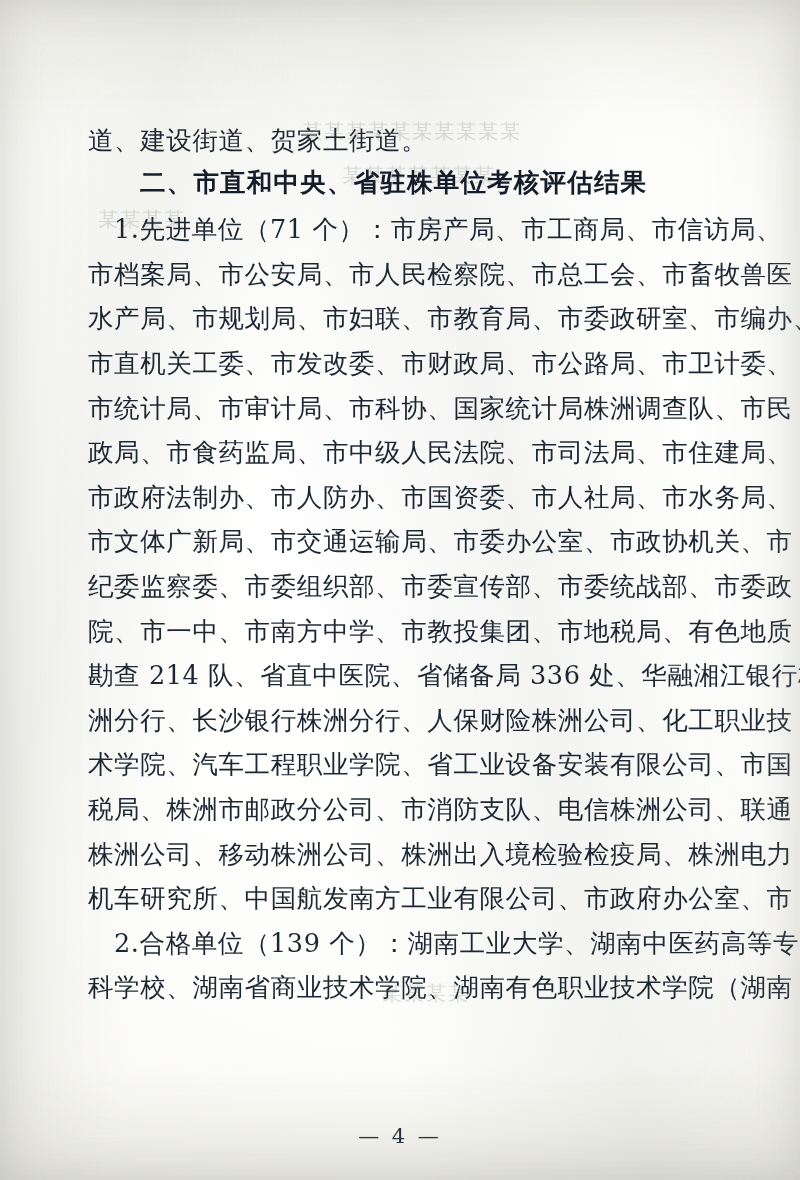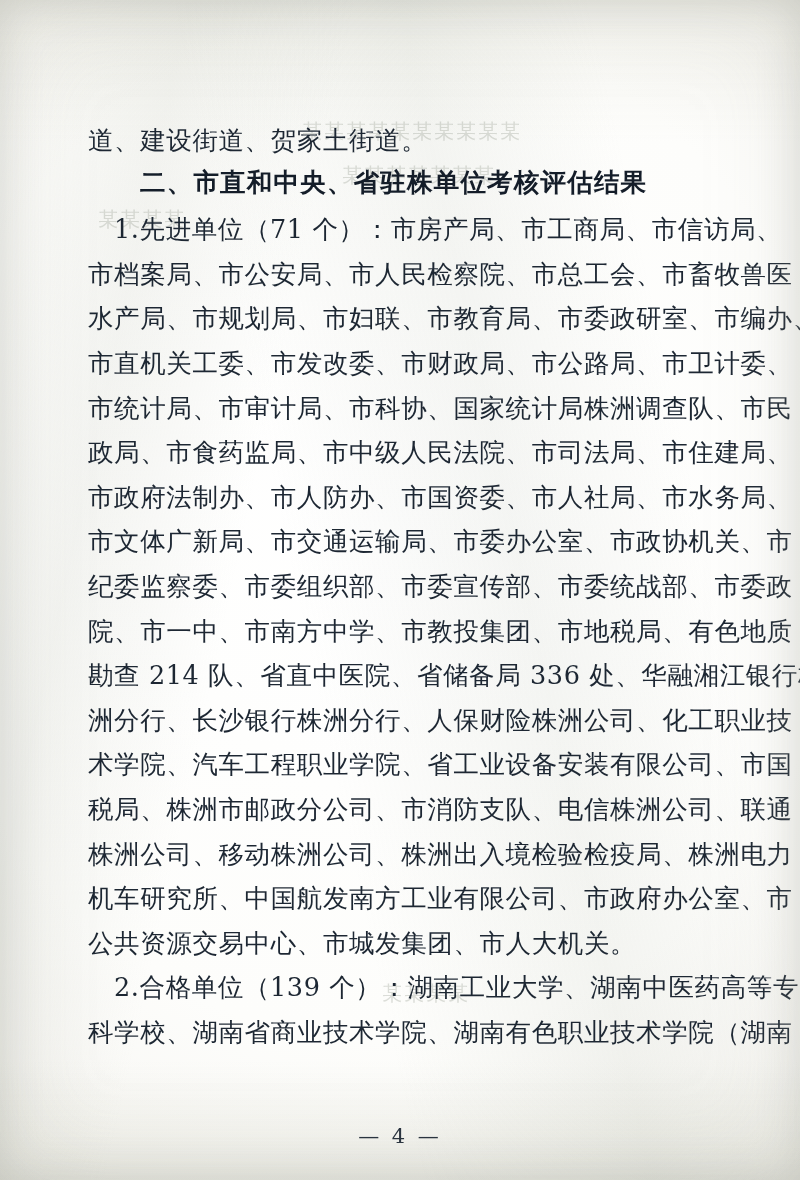--- a/index.html
+++ b/index.html
@@ -137,21 +137,20 @@
     <div class="line">纪委监察委、市委组织部、市委宣传部、市委统战部、市委政</div>
 
 
     <div class="line">院、市一中、市南方中学、市教投集团、市地税局、有色地质</div>
     <div class="line">勘查 214 队、省直中医院、省储备局 336 处、华融湘江银行株</div>
     <div class="line">洲分行、长沙银行株洲分行、人保财险株洲公司、化工职业技</div>
     <div class="line">术学院、汽车工程职业学院、省工业设备安装有限公司、市国</div>
     <div class="line">税局、株洲市邮政分公司、市消防支队、电信株洲公司、联通</div>
     <div class="line">株洲公司、移动株洲公司、株洲出入境检验检疫局、株洲电力</div>
     <div class="line">机车研究所、中国航发南方工业有限公司、市政府办公室、市</div>
-    <div class="line">公共资源交易中心、市城发集团、市人大机关。</div>
     <div class="line indent1">2.合格单位（139 个）：湖南工业大学、湖南中医药高等专</div>
     <div class="line">科学校、湖南省商业技术学院、湖南有色职业技术学院（湖南</div>
   </div>
 
   <div class="footer">— 4 —</div>
 
   <div class="edge-shadow"></div>
 </div>
 
 </body></html>

